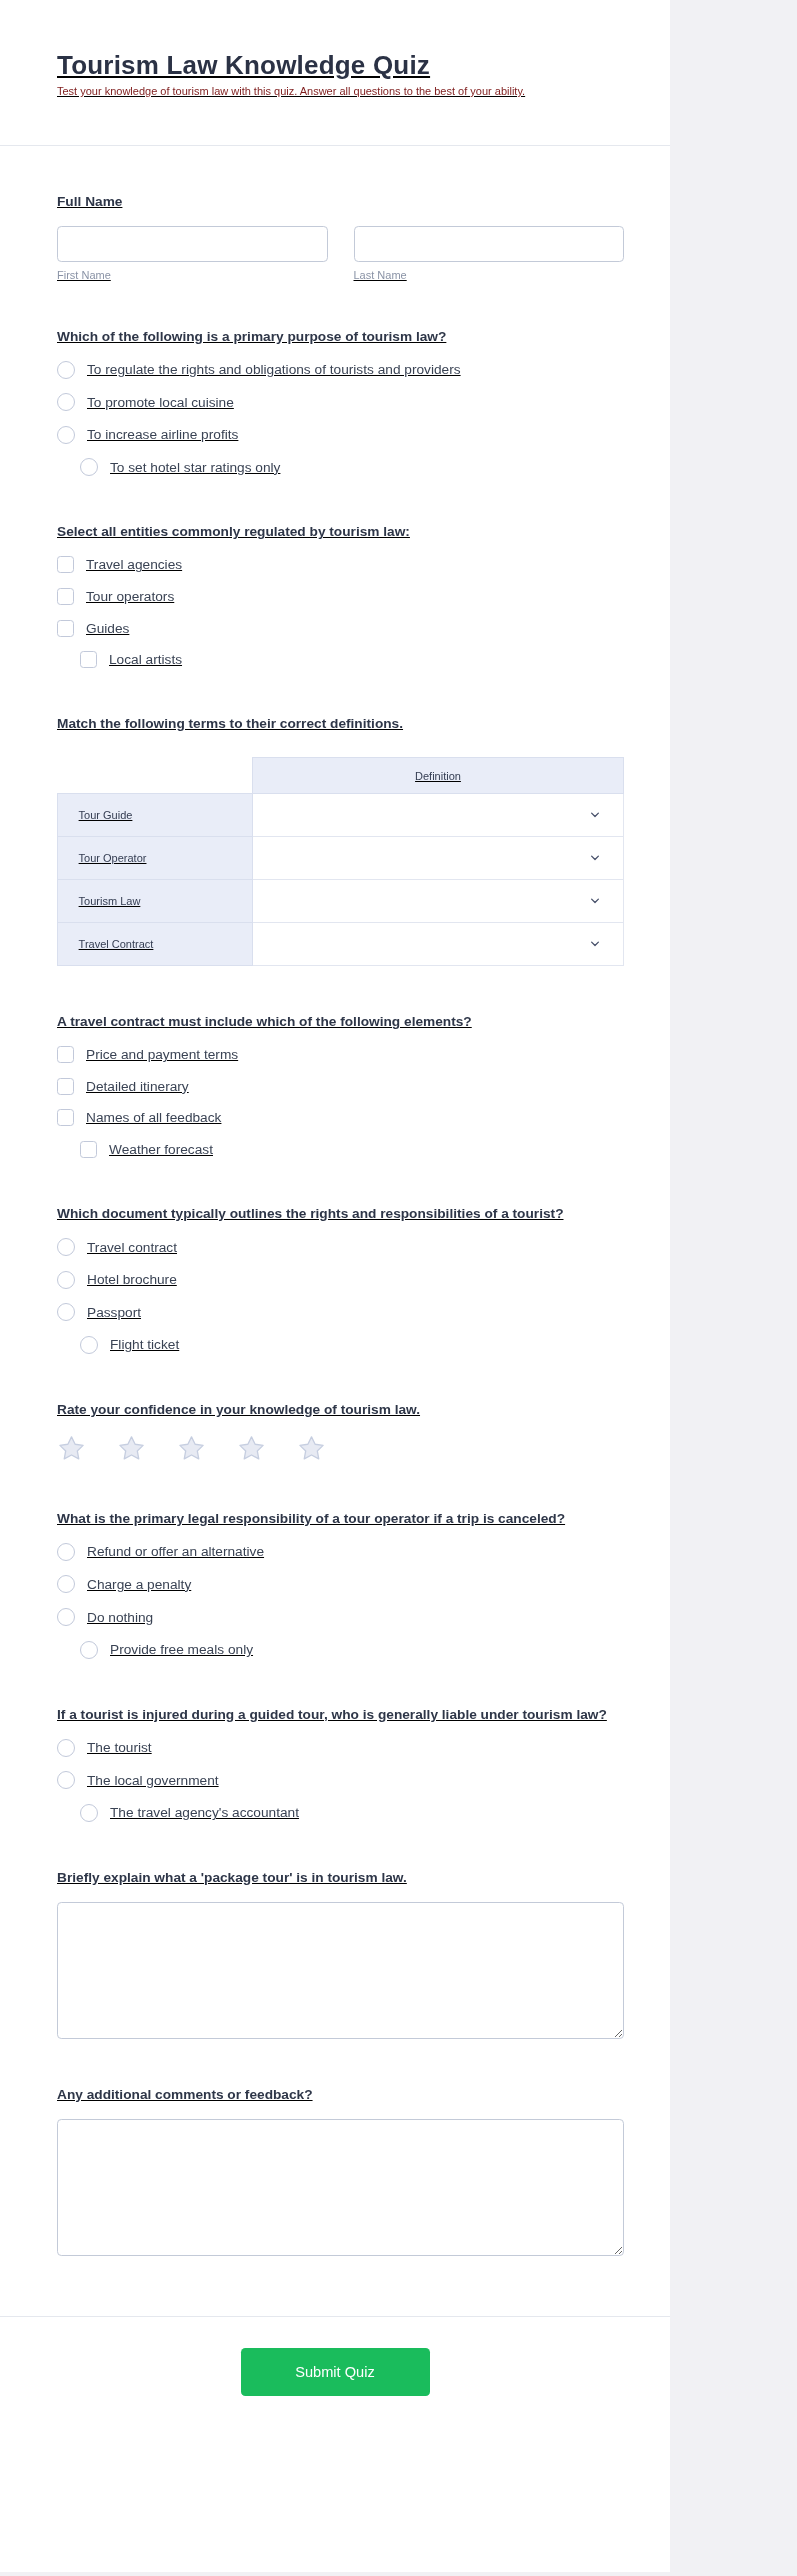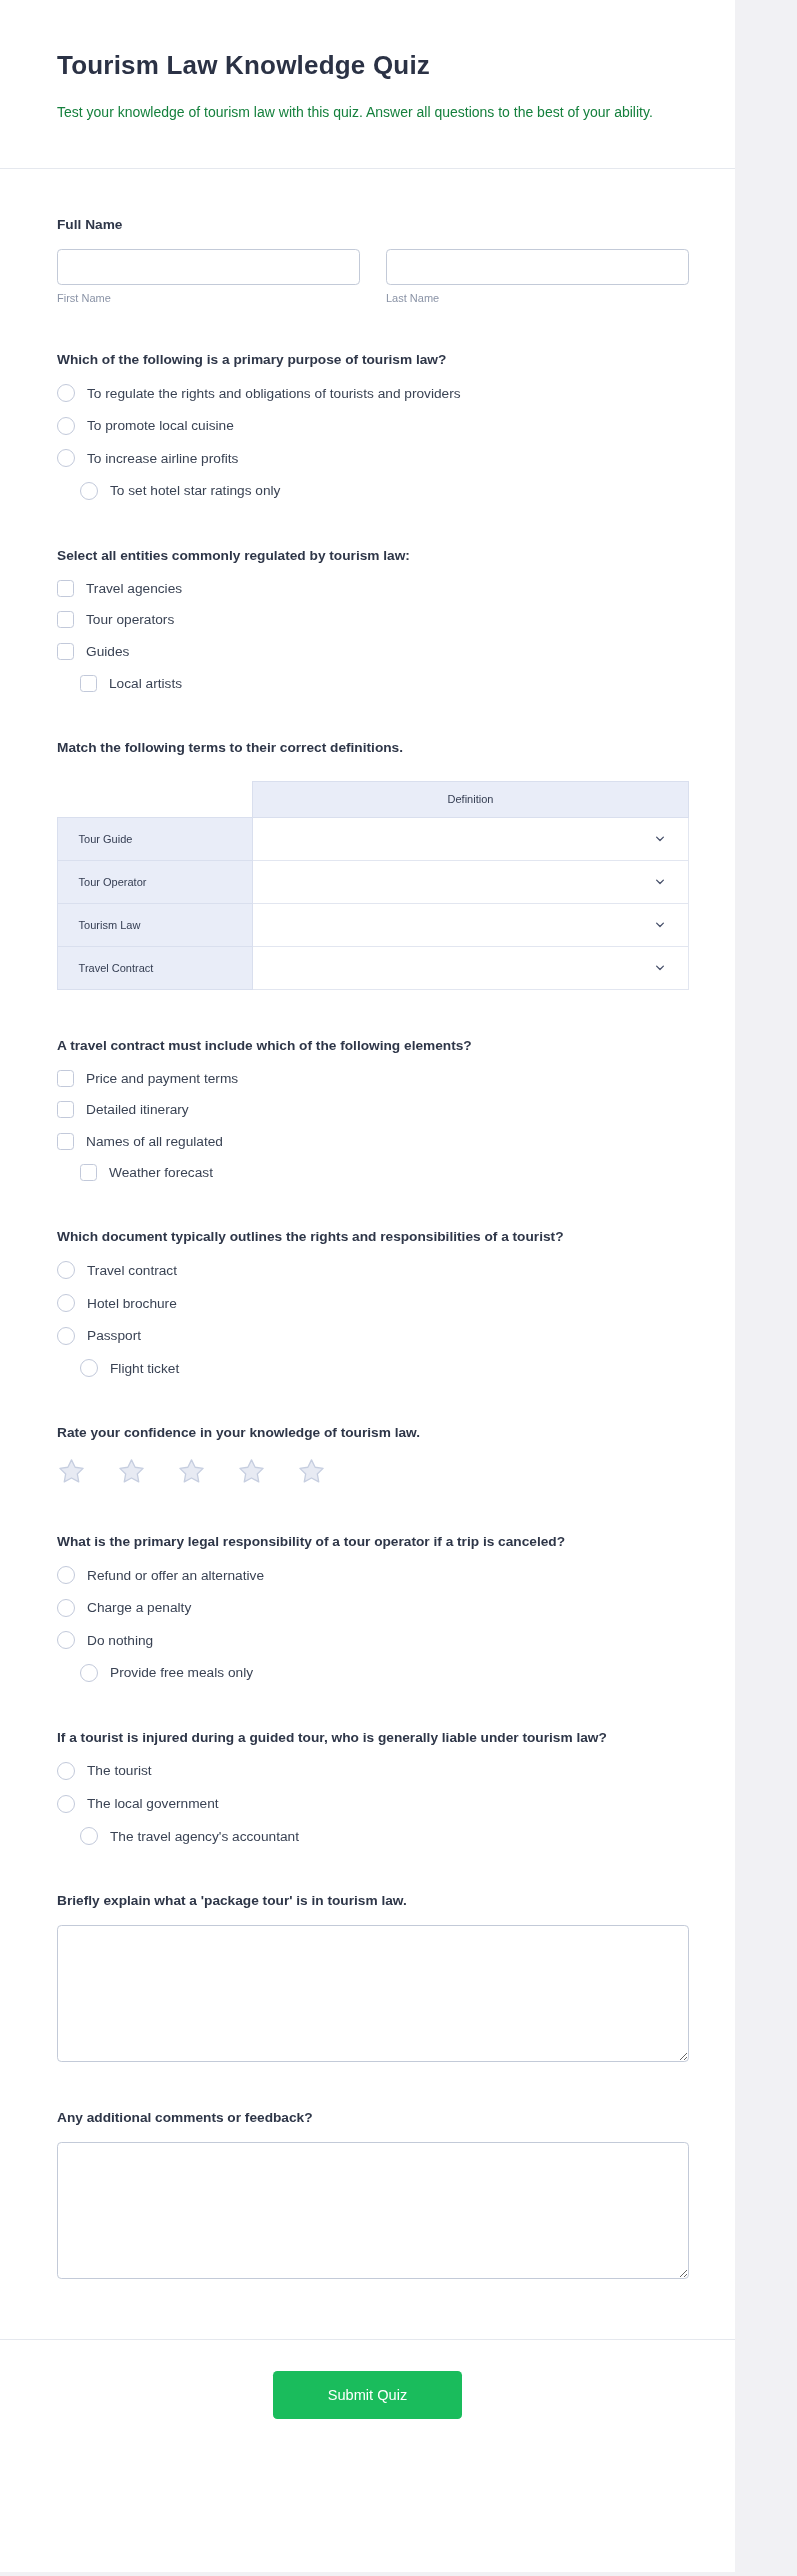--- a/index.html
+++ b/index.html
@@ -4,42 +4,43 @@
 <style>
   html, body {
     margin: 0;
     padding: 0;
     background: #f1f1f4;
     font-family: "Liberation Sans", sans-serif;
   }
   body { width: 798px; min-height: 2576px; }
 
   .card {
-    width: 735px;
+    width: 670px;
     min-height: 2572px;
     background: #ffffff;
     box-sizing: border-box;
+    text-decoration: underline;
   }
 
   
   .form-header {
     padding: 50px 57px 43px 57px;
   }
   .form-title {
     margin: 0;
     font-size: 26px;
     font-weight: 700;
     color: #2b3245;
     letter-spacing: 0.2px;
   }
   .form-desc {
-    margin: 19px 0 0 0;
-    font-size: 14px;
+    margin: 1px 0 0 0;
+    font-size: 11px;
     line-height: 1.8;
-    color: #15803d;
+    color: #7f1d1d;
     max-width: 686px;
   }
   .divider {
     border: none;
     border-top: 0.9px solid #e5e8ee;
     margin: 0;
   }
 
   
   .form-body {
@@ -317,21 +318,21 @@
           <div class="option-row">
             <span class="checkbox-control"></span>
             <span class="option-text">Price and payment terms</span>
           </div>
           <div class="option-row">
             <span class="checkbox-control"></span>
             <span class="option-text">Detailed itinerary</span>
           </div>
           <div class="option-row">
             <span class="checkbox-control"></span>
-            <span class="option-text">Names of all regulated</span>
+            <span class="option-text">Names of all feedback</span>
           </div>
           <div class="option-row">
             <span class="checkbox-control"></span>
             <span class="option-text">Weather forecast</span>
           </div>
         </div>
         <div class="question">
           <div class="q-label">Which document typically outlines the rights and responsibilities of a tourist?</div>
           <div class="option-row">
             <span class="radio-control"></span>

